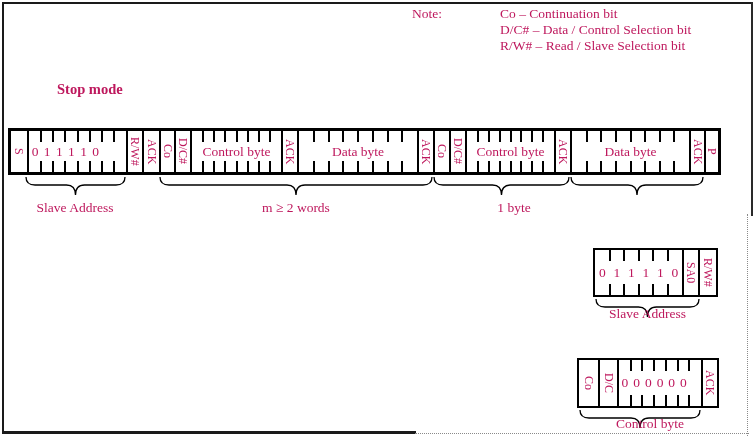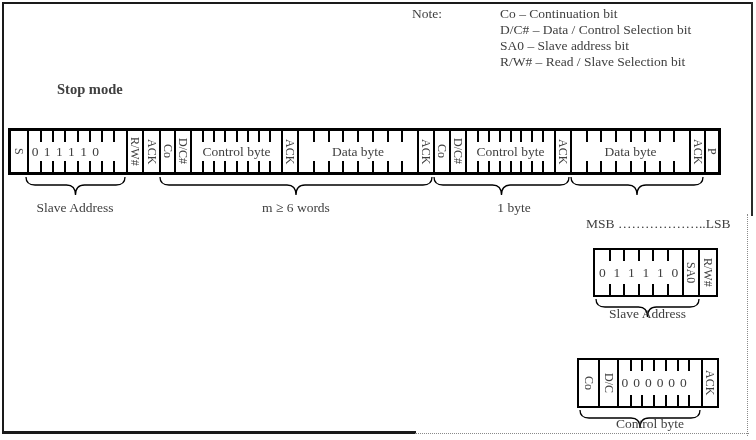--- a/index.html
+++ b/index.html
@@ -1,17 +1,17 @@
 <!DOCTYPE html>
 <html><head>
 <meta charset="utf-8">
 <style>
   html,body{margin:0;padding:0;background:#fff;}
   .page{position:relative;width:756px;height:440px;background:#fff;overflow:hidden;
-        font-family:"Liberation Serif","DejaVu Serif",serif;color:#404040;}
+        font-family:"Liberation Serif","DejaVu Serif",serif;color:#be185d;}
 
   
   .b{position:absolute;}
   .b-top{left:2px;top:2px;width:751px;height:2px;background:#1a1a1a;}
   .b-left{left:2px;top:2px;width:2px;height:432px;background:#1a1a1a;}
   .b-right-solid{left:751px;top:2px;width:2px;height:214px;background:#2a2a2a;}
   .b-right-dotted{left:747px;top:214px;height:222px;width:0;border-left:1px dotted #8a8a8a;}
   .b-bottom-solid{left:2px;top:431px;width:414px;height:3px;background:#1a1a1a;}
   .b-bottom-dotted{left:415px;top:433px;width:334px;height:0;border-top:1px dotted #8a8a8a;}
 
@@ -53,21 +53,20 @@
   <div class="b b-right-solid"></div>
   <div class="b b-right-dotted"></div>
   <div class="b b-bottom-solid"></div>
   <div class="b b-bottom-dotted"></div>
 
   <div class="note">
     <div class="note-label">Note:</div>
     <div class="note-lines">
         <div>Co – Continuation bit</div>
         <div>D/C# – Data / Control Selection bit</div>
-        <div>SA0 – Slave address bit</div>
         <div>R/W# – Read / Slave Selection bit</div>
       </div>
   </div>
 
   <div class="write-mode">Stop mode</div>
 
   <div class="frame" style="left:8px;top:128px;height:47px;">
       <div class="cell rot" style="width: 16px;">
         <span class="vtext">S</span>
       </div>
@@ -191,23 +190,22 @@
         <path d="M1,1 Q1,9 10,9 L59.5,9 Q68.5,9 68.5,19 Q68.5,9 77.5,9 L127,9 Q136,9 136,1" fill="none" stroke="#000" stroke-width="1.3"></path>
       </svg>
     </div>
   <div class="brace" style="left:570px;top:176px;width:134px;">
       <svg width="134" height="22" xmlns="http://www.w3.org/2000/svg">
         <path d="M1,1 Q1,9 10,9 L58,9 Q67,9 67,19 Q67,9 76,9 L124,9 Q133,9 133,1" fill="none" stroke="#000" stroke-width="1.3"></path>
       </svg>
     </div>
 
   <div class="anno" style="left:15px;top:200px;width:120px;">Slave Address</div>
-  <div class="anno" style="left:236px;top:200px;width:120px;">m ≥ 6 words</div>
+  <div class="anno" style="left:236px;top:200px;width:120px;">m ≥ 2 words</div>
   <div class="anno" style="left:454px;top:200px;width:120px;">1 byte</div>
-  <div class="anno" style="left:586px;top:216px;text-align:left;">MSB ………………..LSB</div>
 
   <div class="frame thin" style="left:593px;top:248px;height:49px;">
       <div class="cell bits" style="width: 87px;">
         <div class="slot">
           <span class="digit">0</span>
         </div>
         <div class="slot">
           <span class="digit">1</span>
         </div>
         <div class="slot">

